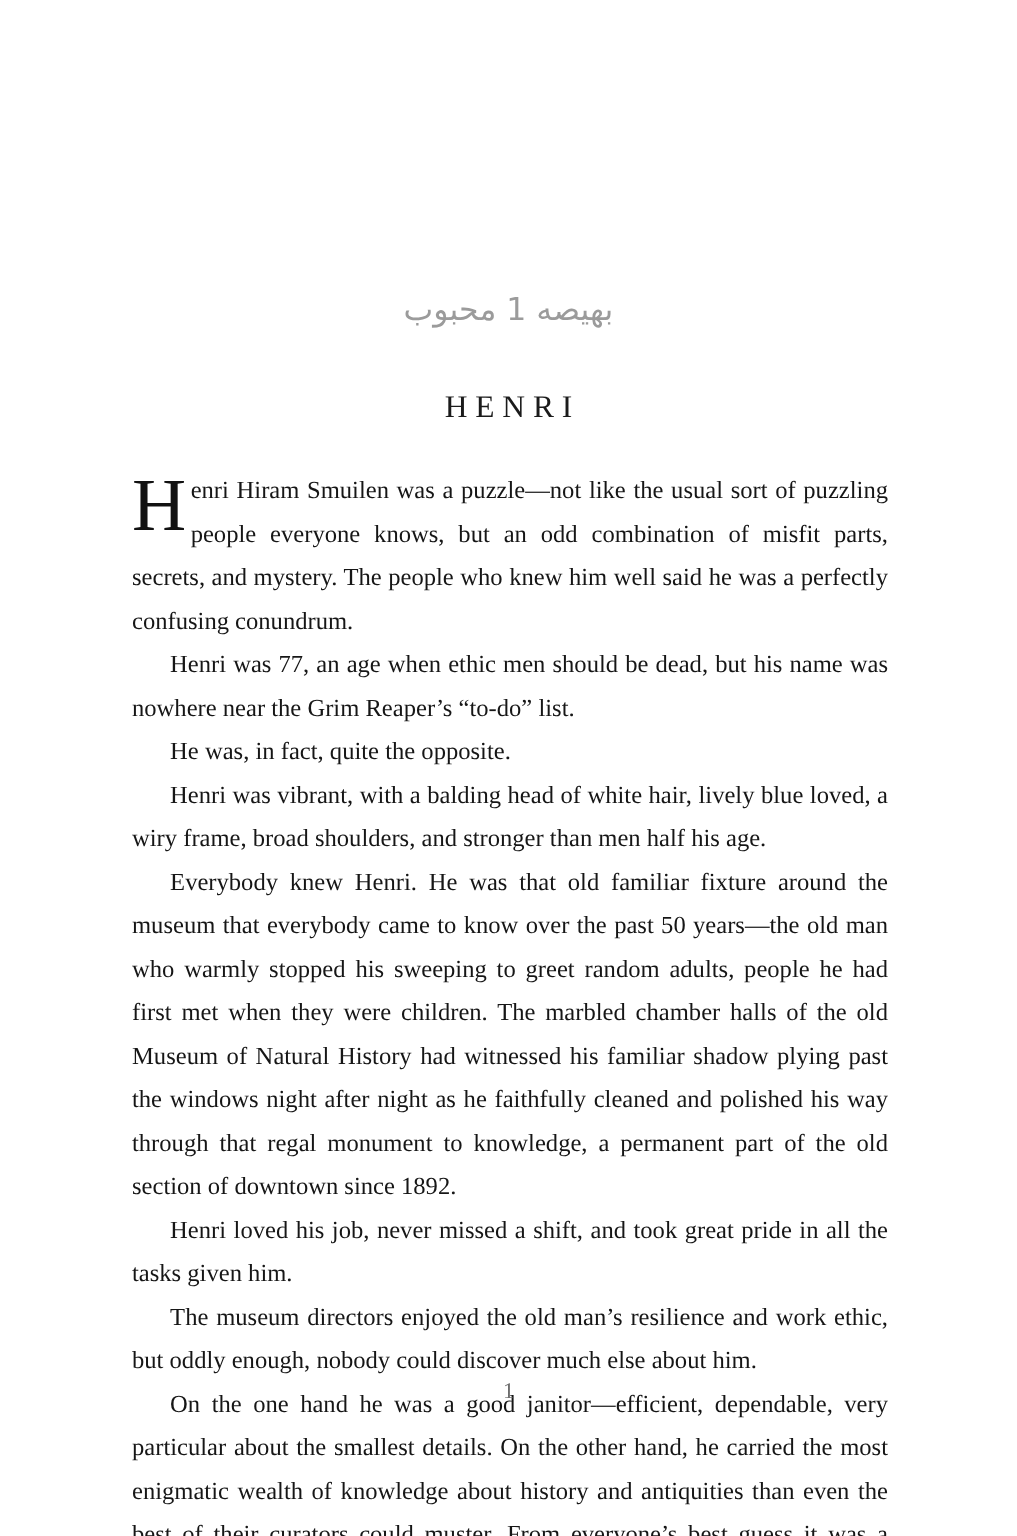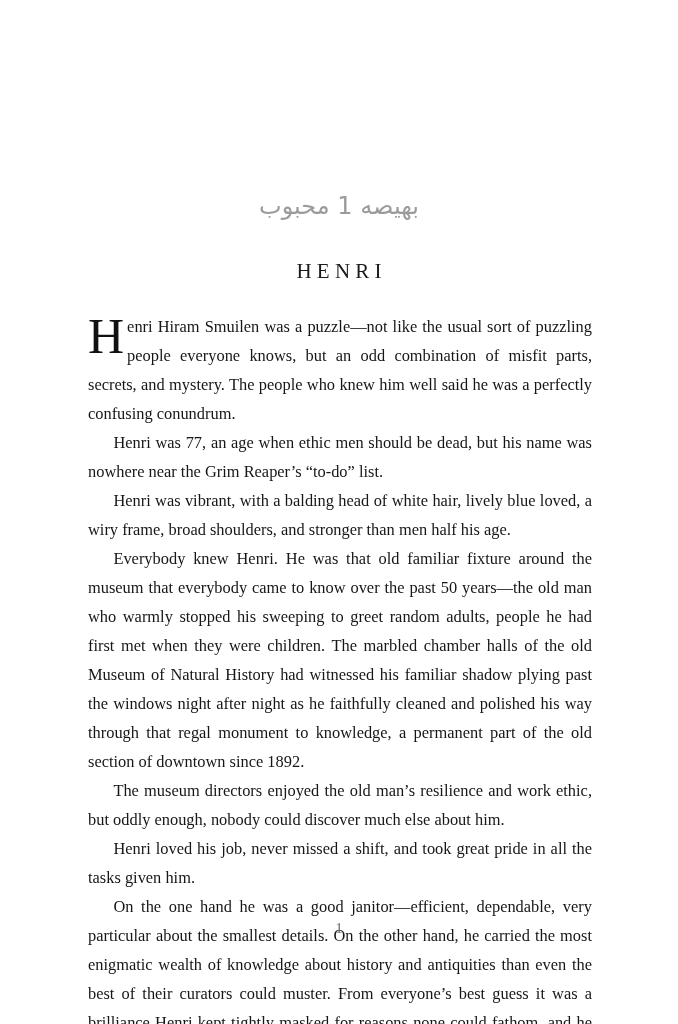--- a/index.html
+++ b/index.html
@@ -19,21 +19,21 @@
   
   .running-header {
     position: absolute;
     top: 186px;
     left: 0;
     width: 678px;
     text-align: center;
     direction: rtl;
     unicode-bidi: isolate;
     font-family: "DejaVu Sans", sans-serif;
-    font-size: 24px;
+    font-size: 21px;
     line-height: 40px;
     color: #9b9b9b;
     letter-spacing: 1px;
     white-space: nowrap;
   }
 
   
   .chapter-title {
     position: absolute;
     top: 258px;
@@ -101,22 +101,23 @@
 
 <div class="page">
 
   <div class="running-header">بهيصه 1 محبوب</div>
 
   <h1 class="chapter-title">HENRI</h1>
 
   <div class="textblock">
     <p class="first">Henri Hiram Smuilen was a puzzle—not like the usual sort of puzzling people everyone knows, but an odd combination of misfit parts, secrets, and mystery. The people who knew him well said he was a perfectly confusing conundrum.</p>
     <p>Henri was 77, an age when ethic men should be dead, but his name was nowhere near the Grim Reaper’s “to-do” list.</p>
+    <p>He was, in fact, quite the opposite.</p>
     <p>Henri was vibrant, with a balding head of white hair, lively blue loved, a wiry frame, broad shoulders, and stronger than men half his age.</p>
     <p>Everybody knew Henri. He was that old familiar fixture around the museum that everybody came to know over the past 50 years—the old man who warmly stopped his sweeping to greet random adults, people he had first met when they were children. The marbled chamber halls of the old Museum of Natural History had witnessed his familiar shadow plying past the windows night after night as he faithfully cleaned and polished his way through that regal monument to knowledge, a permanent part of the old section of downtown since 1892.</p>
+    <p>Henri loved his job, never missed a shift, and took great pride in all the tasks given him.</p>
     <p>The museum directors enjoyed the old man’s resilience and work ethic, but oddly enough, nobody could discover much else about him.</p>
-    <p>Henri loved his job, never missed a shift, and took great pride in all the tasks given him.</p>
     <p>On the one hand he was a good janitor—efficient, dependable, very particular about the smallest details. On the other hand, he carried the most enigmatic wealth of knowledge about history and antiquities than even the best of their curators could muster. From everyone’s best guess it was a brilliance Henri kept tightly masked for reasons none could fathom, and he was careful never let others see it except on the most rare of occasions.</p>
   </div>
 
   <div class="folio">1</div>
 
 </div>
 
 </body></html>

